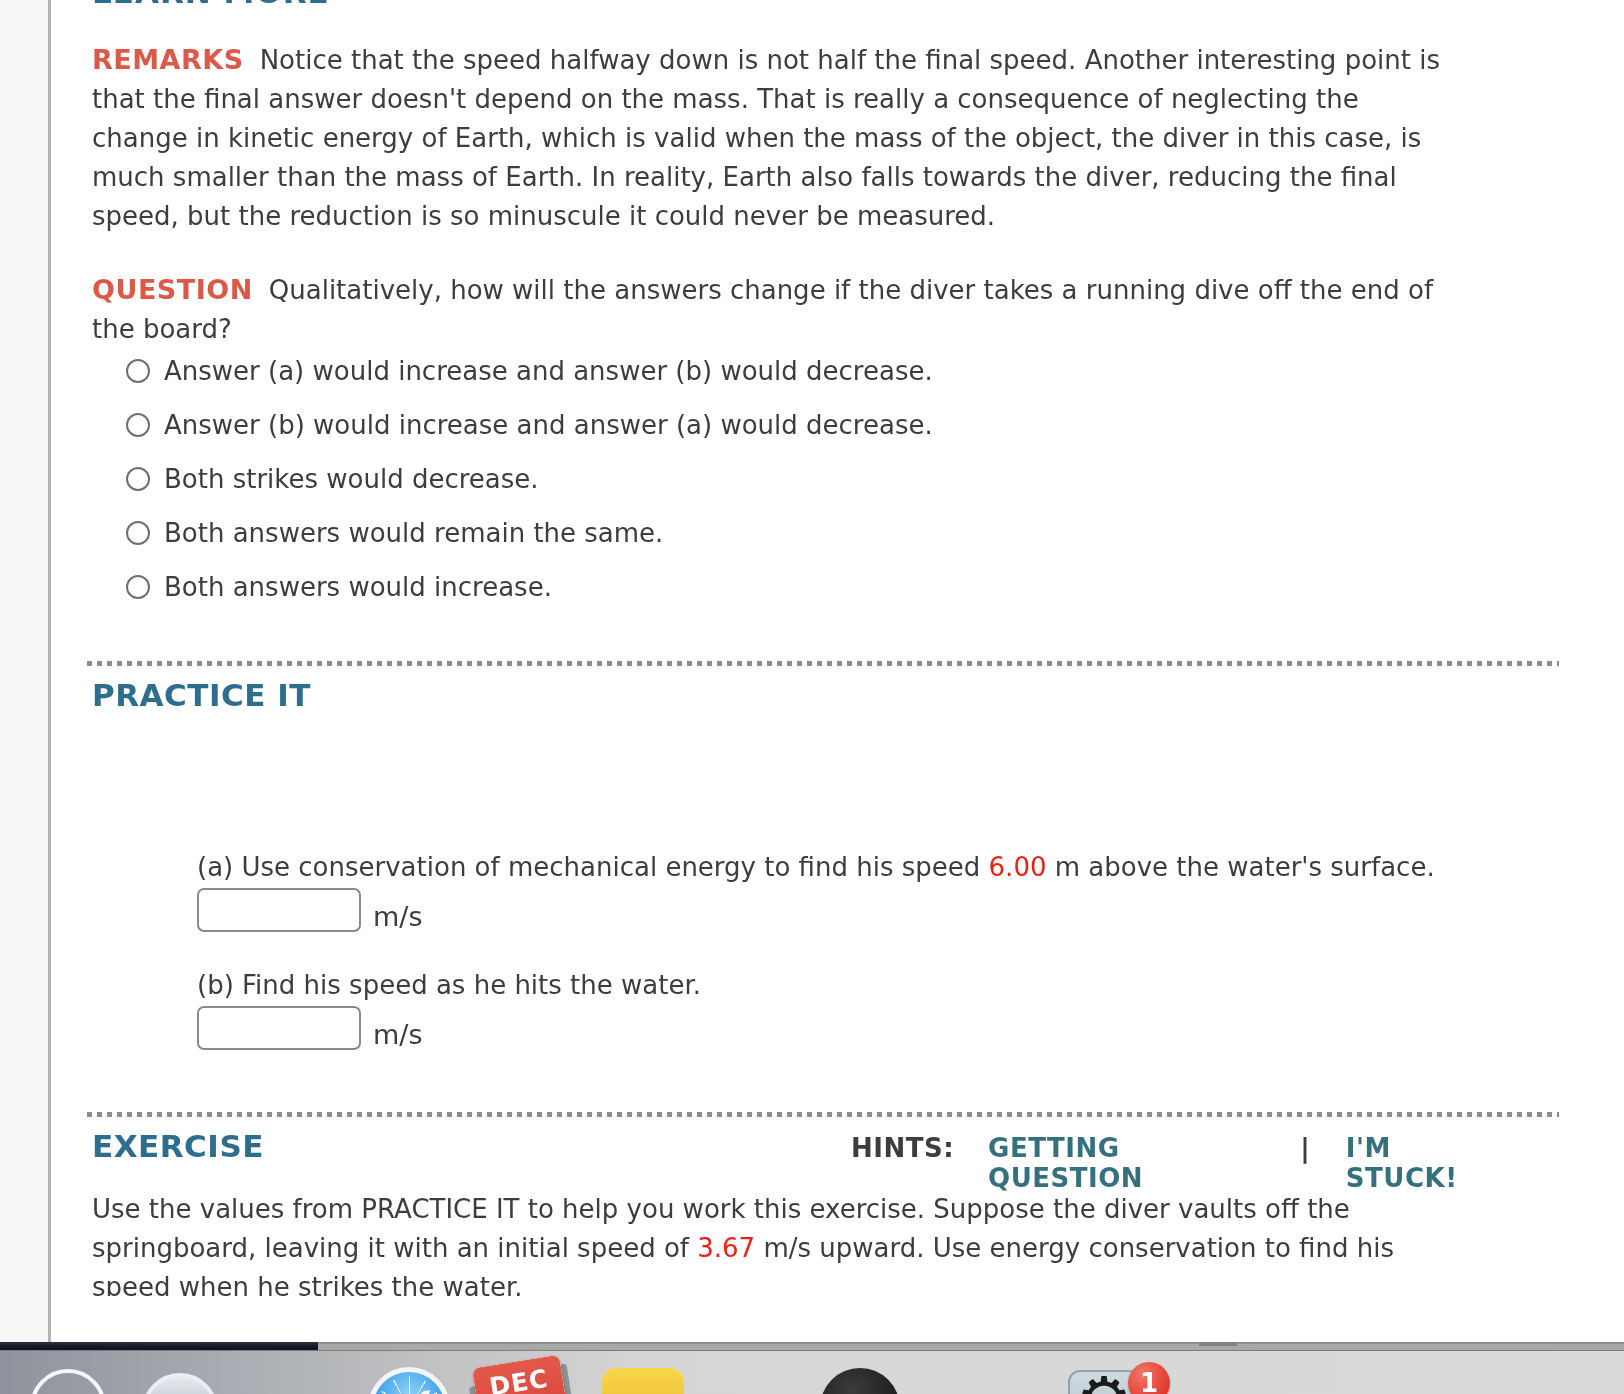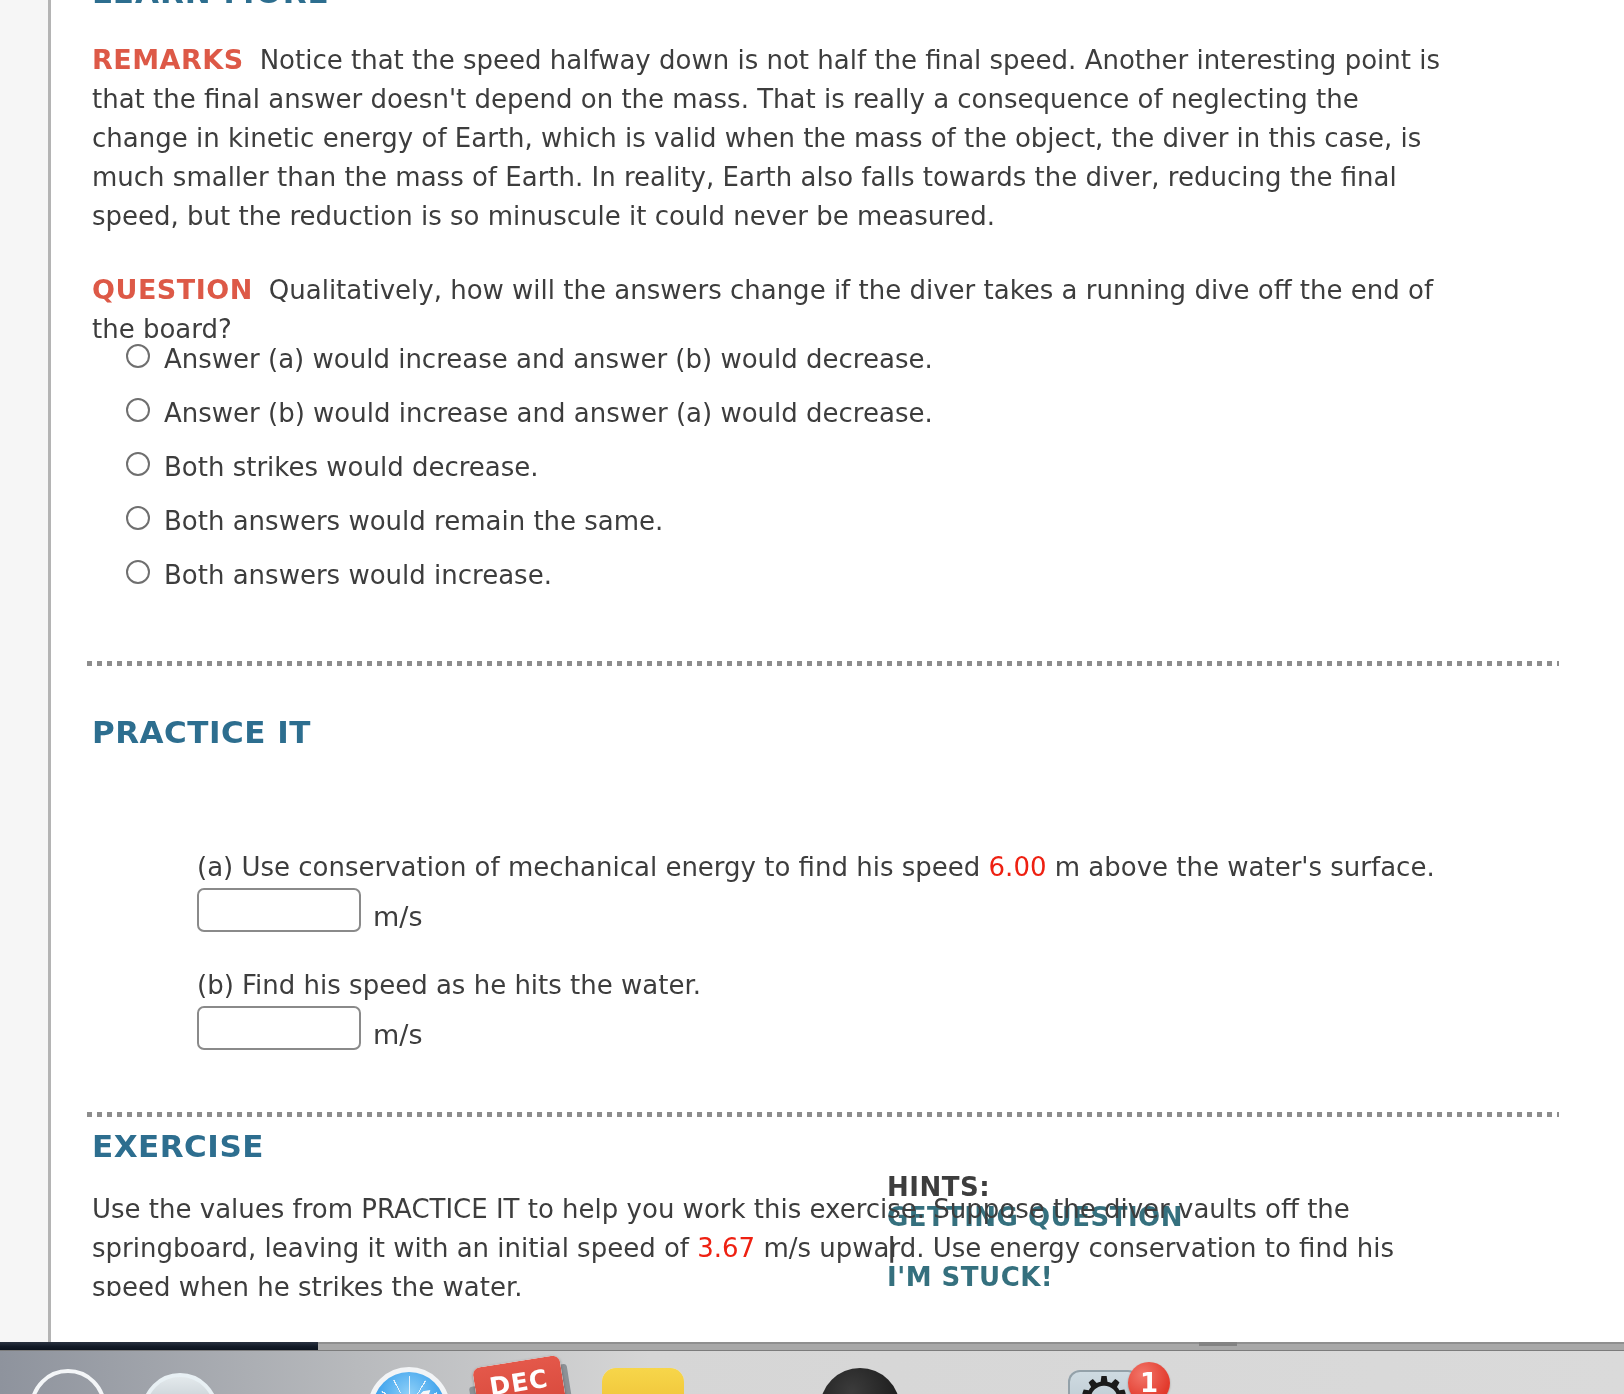--- a/index.html
+++ b/index.html
@@ -21,34 +21,34 @@
     font-size:31px; font-weight:bold; color:#2d6e8f; letter-spacing:1px;
   }
 
   .para { position:absolute; left:41px; width:1368px; font-size:26px; line-height:39px; color:#3d3d3d; }
   .sec-label { font-weight:bold; color:#dd5947; font-size:27px; letter-spacing:0.5px; margin-right:16px; }
 
   .remarks  { top:40px; }
   .question { top:270px; }
 
   .options { position:absolute; left:75px; top:344px; }
-  .option  { display:flex; height:54px; }
+  .option  { display:flex; align-items:center; height:54px; }
   .radio {
     width:24px; height:24px; border:2px solid #6f6f6f; border-radius:50%;
     background:#fff; margin-right:14px; flex:0 0 auto; cursor:pointer;
   }
   .option-label { font-size:26px; color:#3d3d3d; }
 
   .dotted { position:absolute; left:36px; width:1472px; height:5px;
     background:repeating-linear-gradient(90deg,#8d8d8d 0 5px,transparent 5px 10px); }
   .divider-1 { top:661px; }
   .divider-2 { top:1112px; }
 
   .sec-title { position:absolute; left:41px; font-size:31px; font-weight:bold; color:#2d6e8f; letter-spacing:0.5px; }
-  .practice-title { top:714px; }
+  .practice-title { top:677px; }
   .exercise-title { top:1128px; }
 
   .practice-text { top:752px; }
   .exercise-text { top:1190px; width:1380px; }
 
   .red-val { color:#ee2011; }
   .math-m { font-family:"DejaVu Serif","Liberation Serif",serif; font-style:italic; }
 
   .part-line { position:absolute; left:146px; width:1300px; font-size:26px; line-height:38px; }
   .part-a { top:848px; }
@@ -58,21 +58,21 @@
   .row-a { left:146px; top:888px; }
   .row-b { left:146px; top:1006px; }
   .row-c { left:44px;  top:1297px; }
   .answer-input {
     width:164px; height:44px; border:2px solid #8a8a8a; border-radius:7px;
     background:#fff; font-size:24px; padding:0 8px; outline:none;
     font-family:"DejaVu Sans","Liberation Sans",sans-serif;
   }
   .unit { font-size:27px; color:#3d3d3d; margin-left:12px; }
 
-  .hints-row { position:absolute; left:800px; top:1172px; width:650px; display:flex; align-items:baseline; font-weight:bold;flex-direction:column; }
+  .hints-row { position:absolute; left:800px; top:1133px; width:650px; display:flex; align-items:baseline; font-weight:bold; }
   .hints-label { color:#3d3d3d; font-size:26px; letter-spacing:0.5px; }
   .hint-link { color:#35707e; font-size:26px; letter-spacing:0.5px; cursor:pointer; }
   .hint-gs { margin-left:34px; }
   .hint-sep { color:#3d3d3d; font-size:26px; margin:0 36px; }
 
   
   .bottom-strip { position:absolute; left:0; top:1342px; width:1624px; height:8px; background:#a8a8a8; }
   .strip-dark { position:absolute; left:0; top:0; width:318px; height:8px;
      background:linear-gradient(180deg,#2a3240,#131b28 55%,#0c131e); }
   .strip-top-line { position:absolute; left:318px; top:0; width:1306px; height:2px; background:#8f8f8f; }

